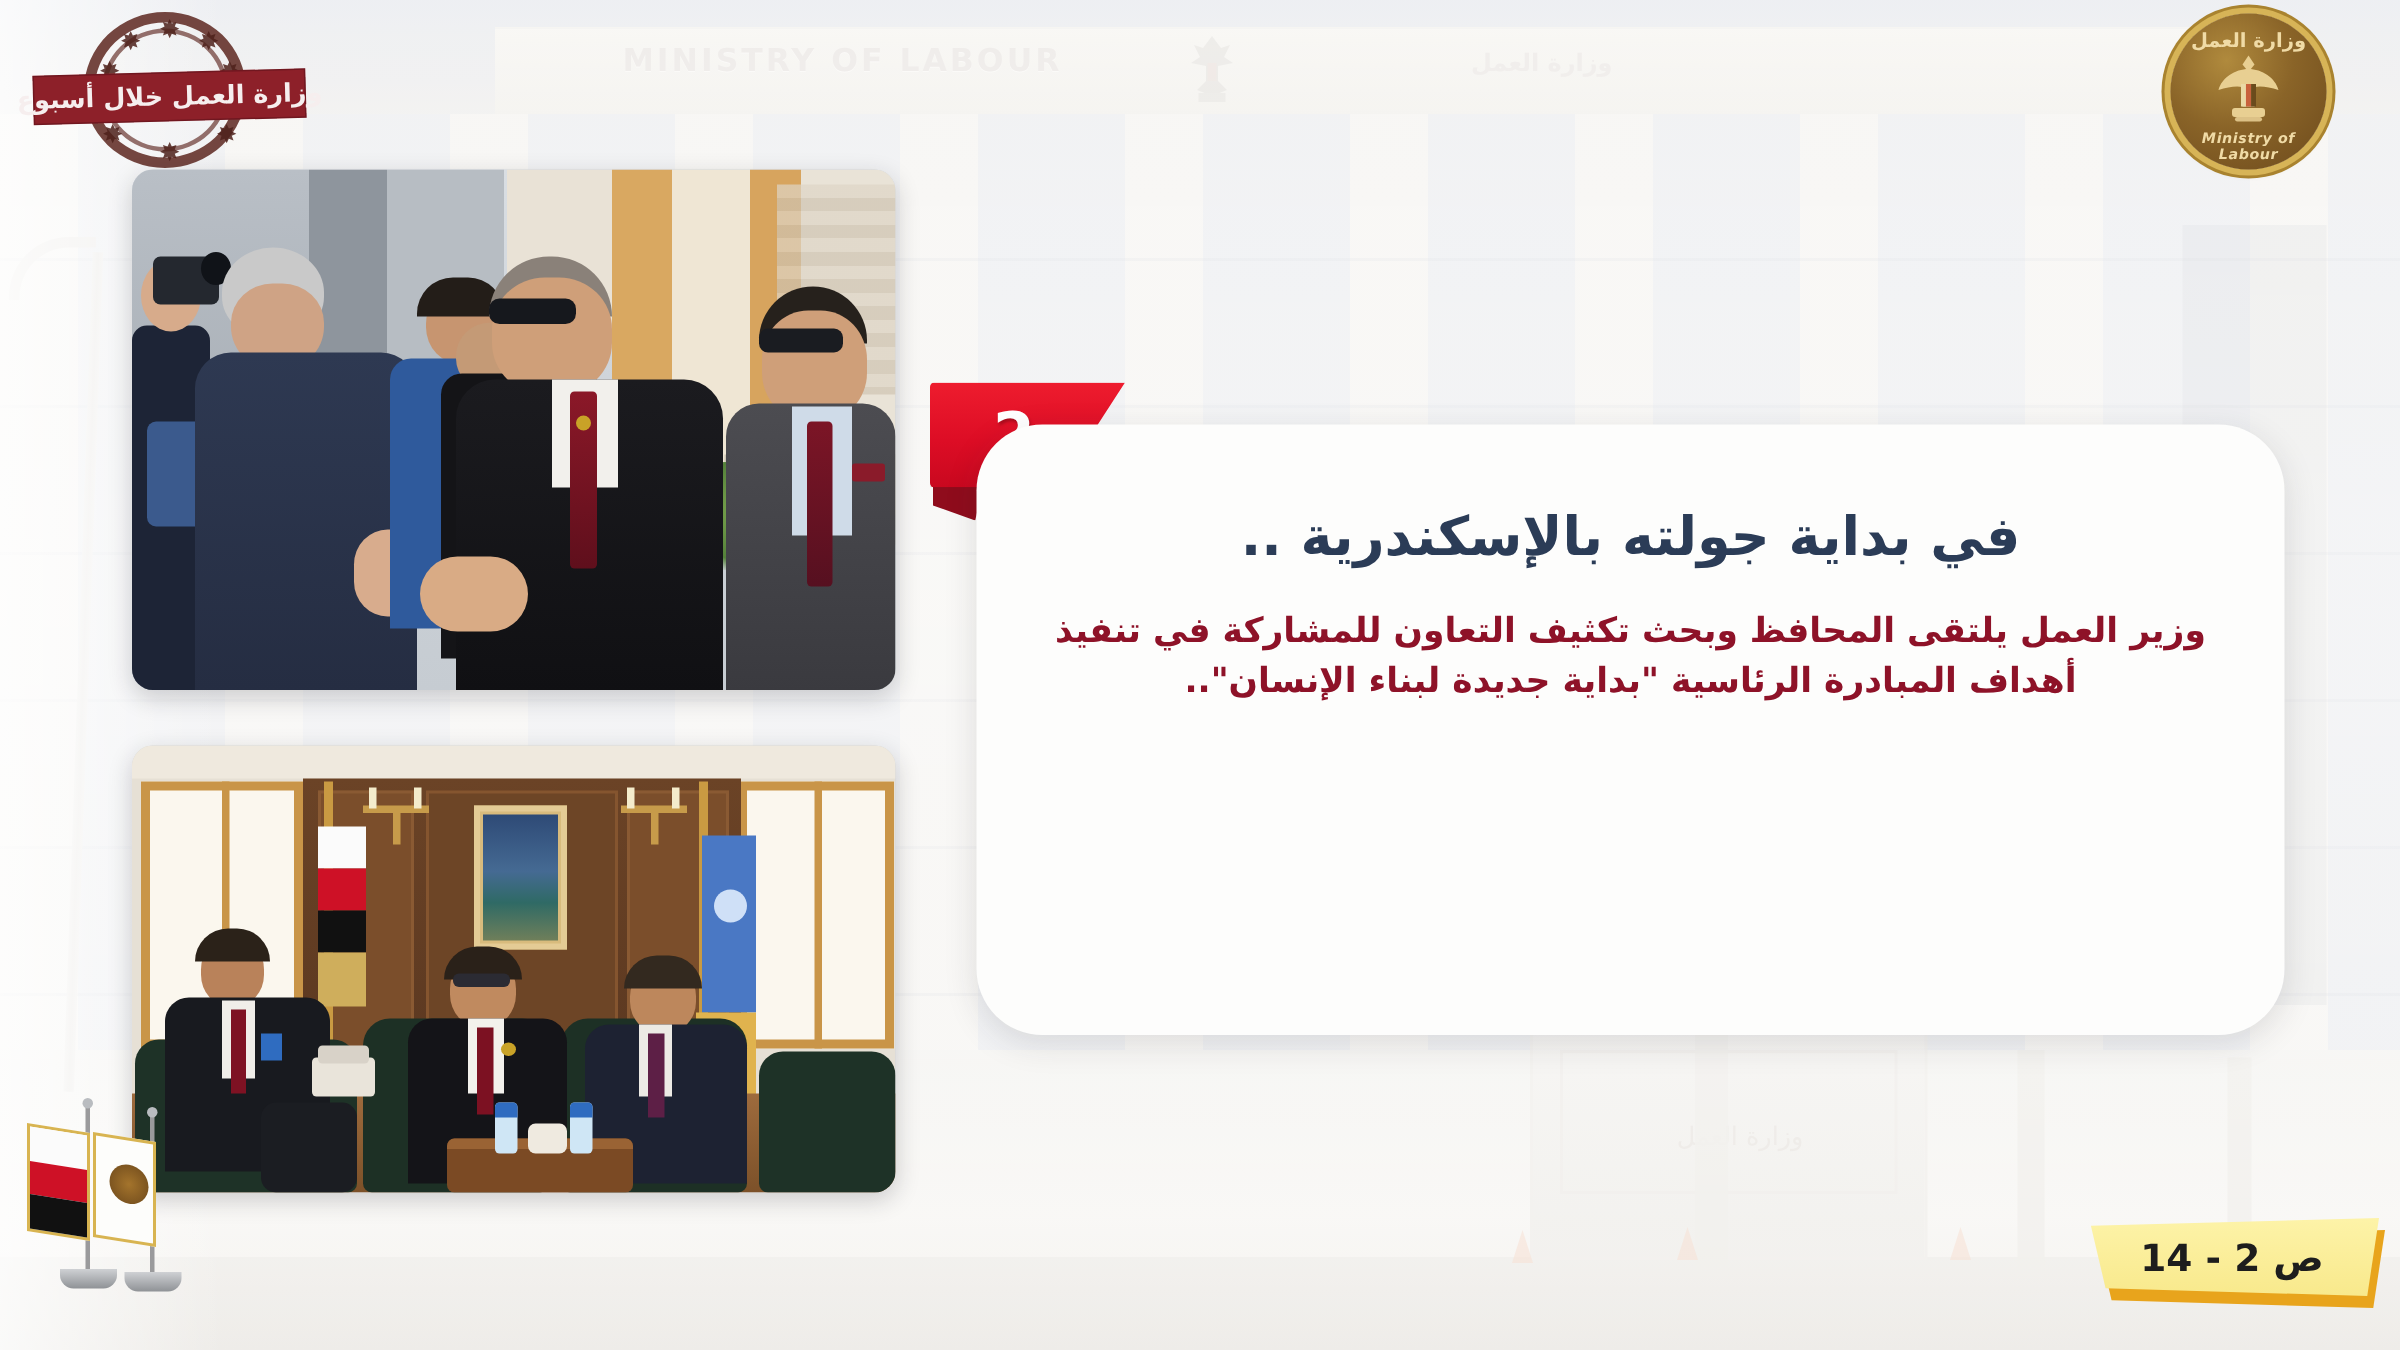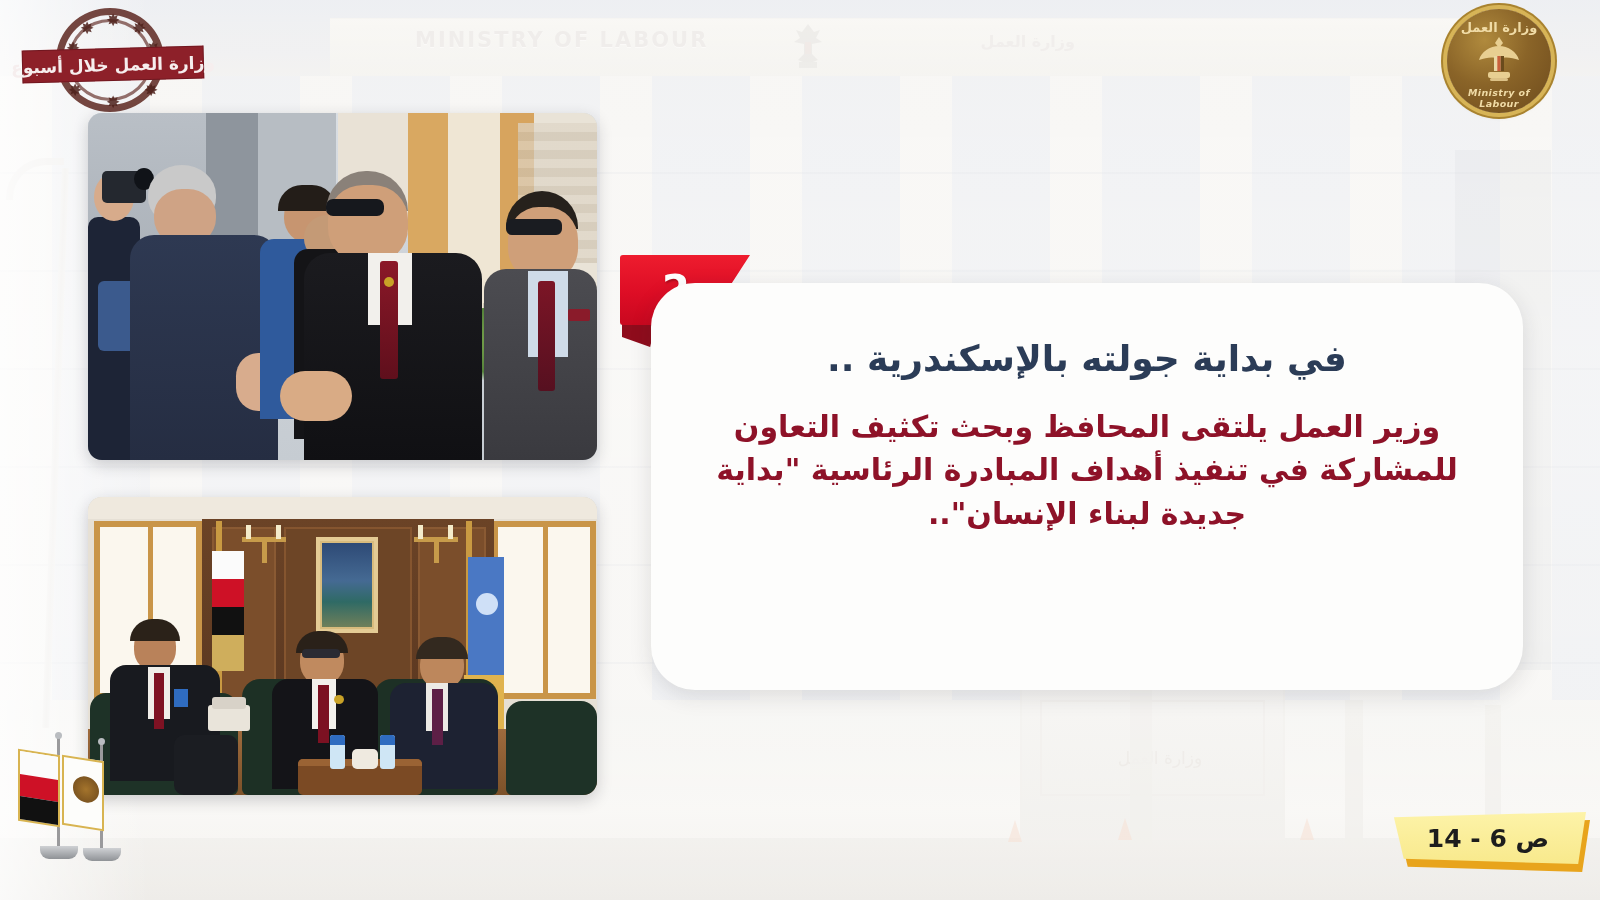--- a/index.html
+++ b/index.html
@@ -207,21 +207,21 @@
   }
   .card-inner{
     position:absolute; left:24px; top:52px; width:824px; height:330px;
     direction:rtl; text-align:center;
   }
   .headline{
     font-size:36px; font-weight:700; color:#2b3c57;
     line-height:1.32; margin-bottom:22px;
   }
   .body-text{
-    font-size:30px; font-weight:700; color:#8e1228; line-height:1.45;
+    font-size:23px; font-weight:700; color:#8e1228; line-height:1.45;
     padding:0 14px;
   }
 
   
   .pagetag-wrap{ position:absolute; left:1390px; top:812px; width:200px; height:64px; }
   .pagetag-shadow{
     position:absolute; left:4px; top:8px; width:196px; height:52px;
     background:#e8a41c;
     clip-path:polygon(2% 10%, 100% 0%, 96% 100%, 7% 90%);
   }
@@ -474,14 +474,14 @@
 <div class="card">
   <div class="card-inner">
     <div class="headline">في بداية جولته بالإسكندرية ..</div>
     <div class="body-text">وزير العمل يلتقى المحافظ وبحث تكثيف التعاون للمشاركة في تنفيذ أهداف المبادرة الرئاسية "بداية جديدة لبناء الإنسان"..</div>
   </div>
 </div>
 
 <div class="pagetag-wrap">
   <div class="pagetag-shadow"></div>
   <div class="pagetag"></div>
-  <div class="pagetag-text">ص 6 - 14</div>
+  <div class="pagetag-text">ص 2 - 14</div>
 </div>
 
 </body></html>

